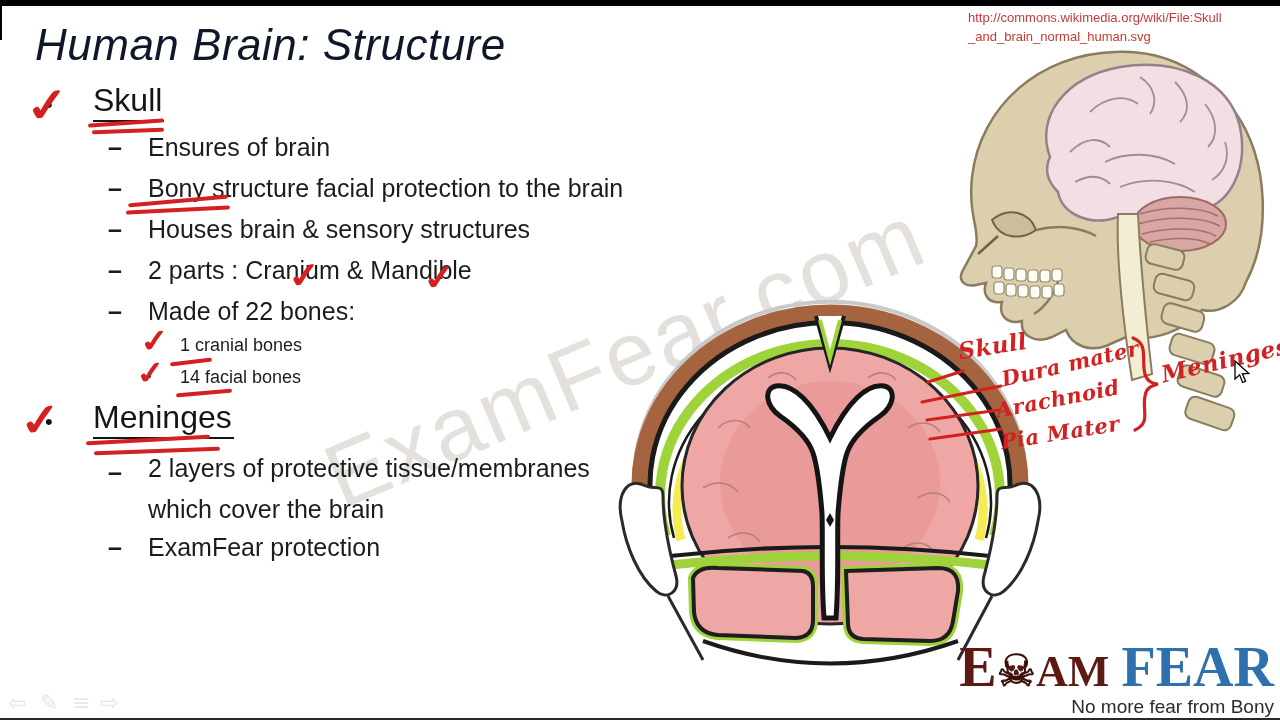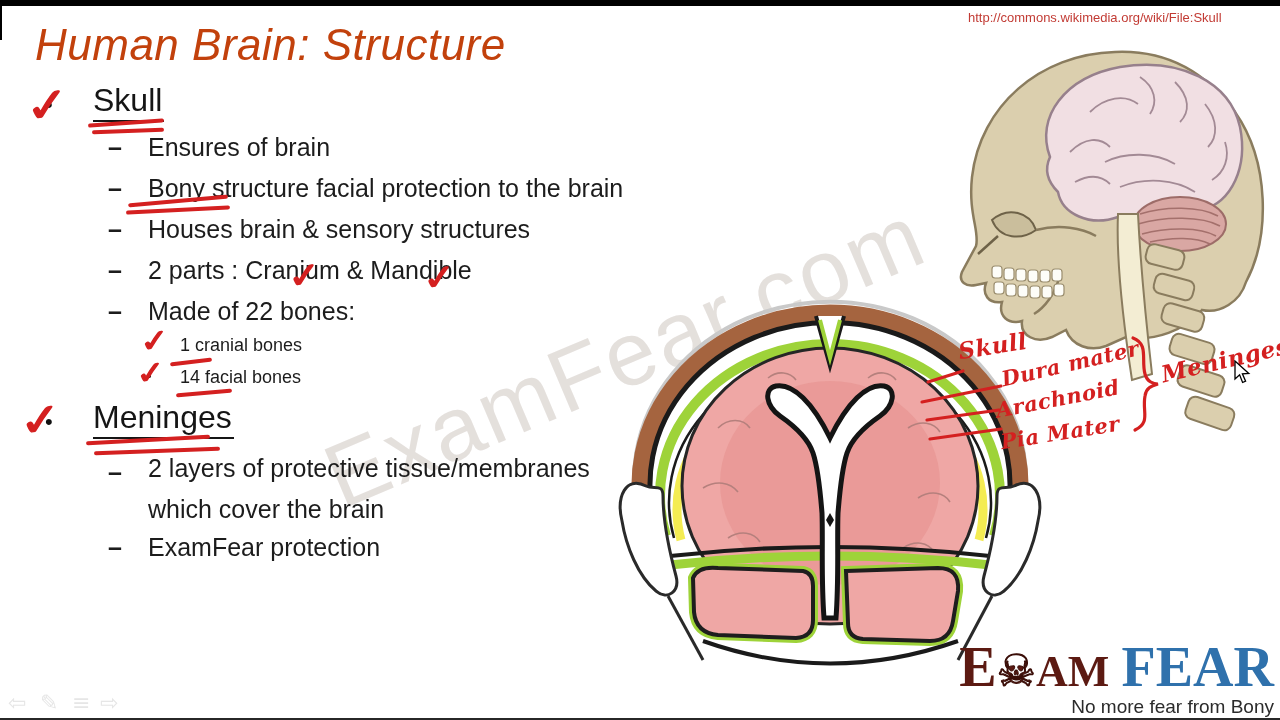--- a/index.html
+++ b/index.html
@@ -11,21 +11,21 @@
   .top-bar{left:0;top:0;width:1280px;height:6px;background:#000;z-index:6;}
   .left-tick{left:0;top:0;width:2px;height:40px;background:#000;z-index:6;}
   .bottom-line{left:0;bottom:0;width:1280px;height:2px;background:rgba(15,15,15,.9);z-index:6;}
 
   
   .watermark{left:330px;top:430px;font-size:90px;letter-spacing:3px;color:#cfc7c1;opacity:.55;
              white-space:nowrap;transform:rotate(-23deg);transform-origin:0 50%;z-index:1;
              font-family:"Liberation Sans",sans-serif;}
 
   .title{left:35px;top:20px;font-size:44px;font-style:italic;letter-spacing:.5px;
-         color:#c2410c;z-index:3;font-family:"Liberation Sans",sans-serif;}
+         color:#0f172a;z-index:3;font-family:"Liberation Sans",sans-serif;}
 
   .url{left:968px;top:8px;z-index:3;font-size:13px;line-height:19px;color:#c23b34;}
 
   
   .h1line{z-index:3;}
   .h1line .bullet{position:absolute;left:-48px;top:10px;font-size:22px;color:#111;}
   .h1text{display:inline-block;font-size:32px;color:#151515;border-bottom:2.5px solid #151515;
           padding:0 2px 1px 0;}
   .li2{z-index:3;font-size:25px;white-space:nowrap;}
   .li2 .dash{position:absolute;left:-40px;top:0;font-weight:bold;}
@@ -61,20 +61,21 @@
   <div class="abs top-bar"></div>
   <div class="abs left-tick"></div>
   <div class="abs bottom-line"></div>
 
   <div class="abs watermark">ExamFear.com</div>
 
   <div class="abs title">Human Brain: Structure</div>
 
   <div class="abs url">
     <div>http://commons.wikimedia.org/wiki/File:Skull</div>
+    <div>_and_brain_normal_human.svg</div>
   </div>
 
   <div class="abs h1line" style="left:93px;top:82px;">
     <span class="bullet">•</span>
     <span class="h1text">Skull</span>
   </div>
 
   <div class="abs li2" style="left:148px;top:133px;">
     <span class="dash">–</span>
     <span>Ensures of brain</span>

